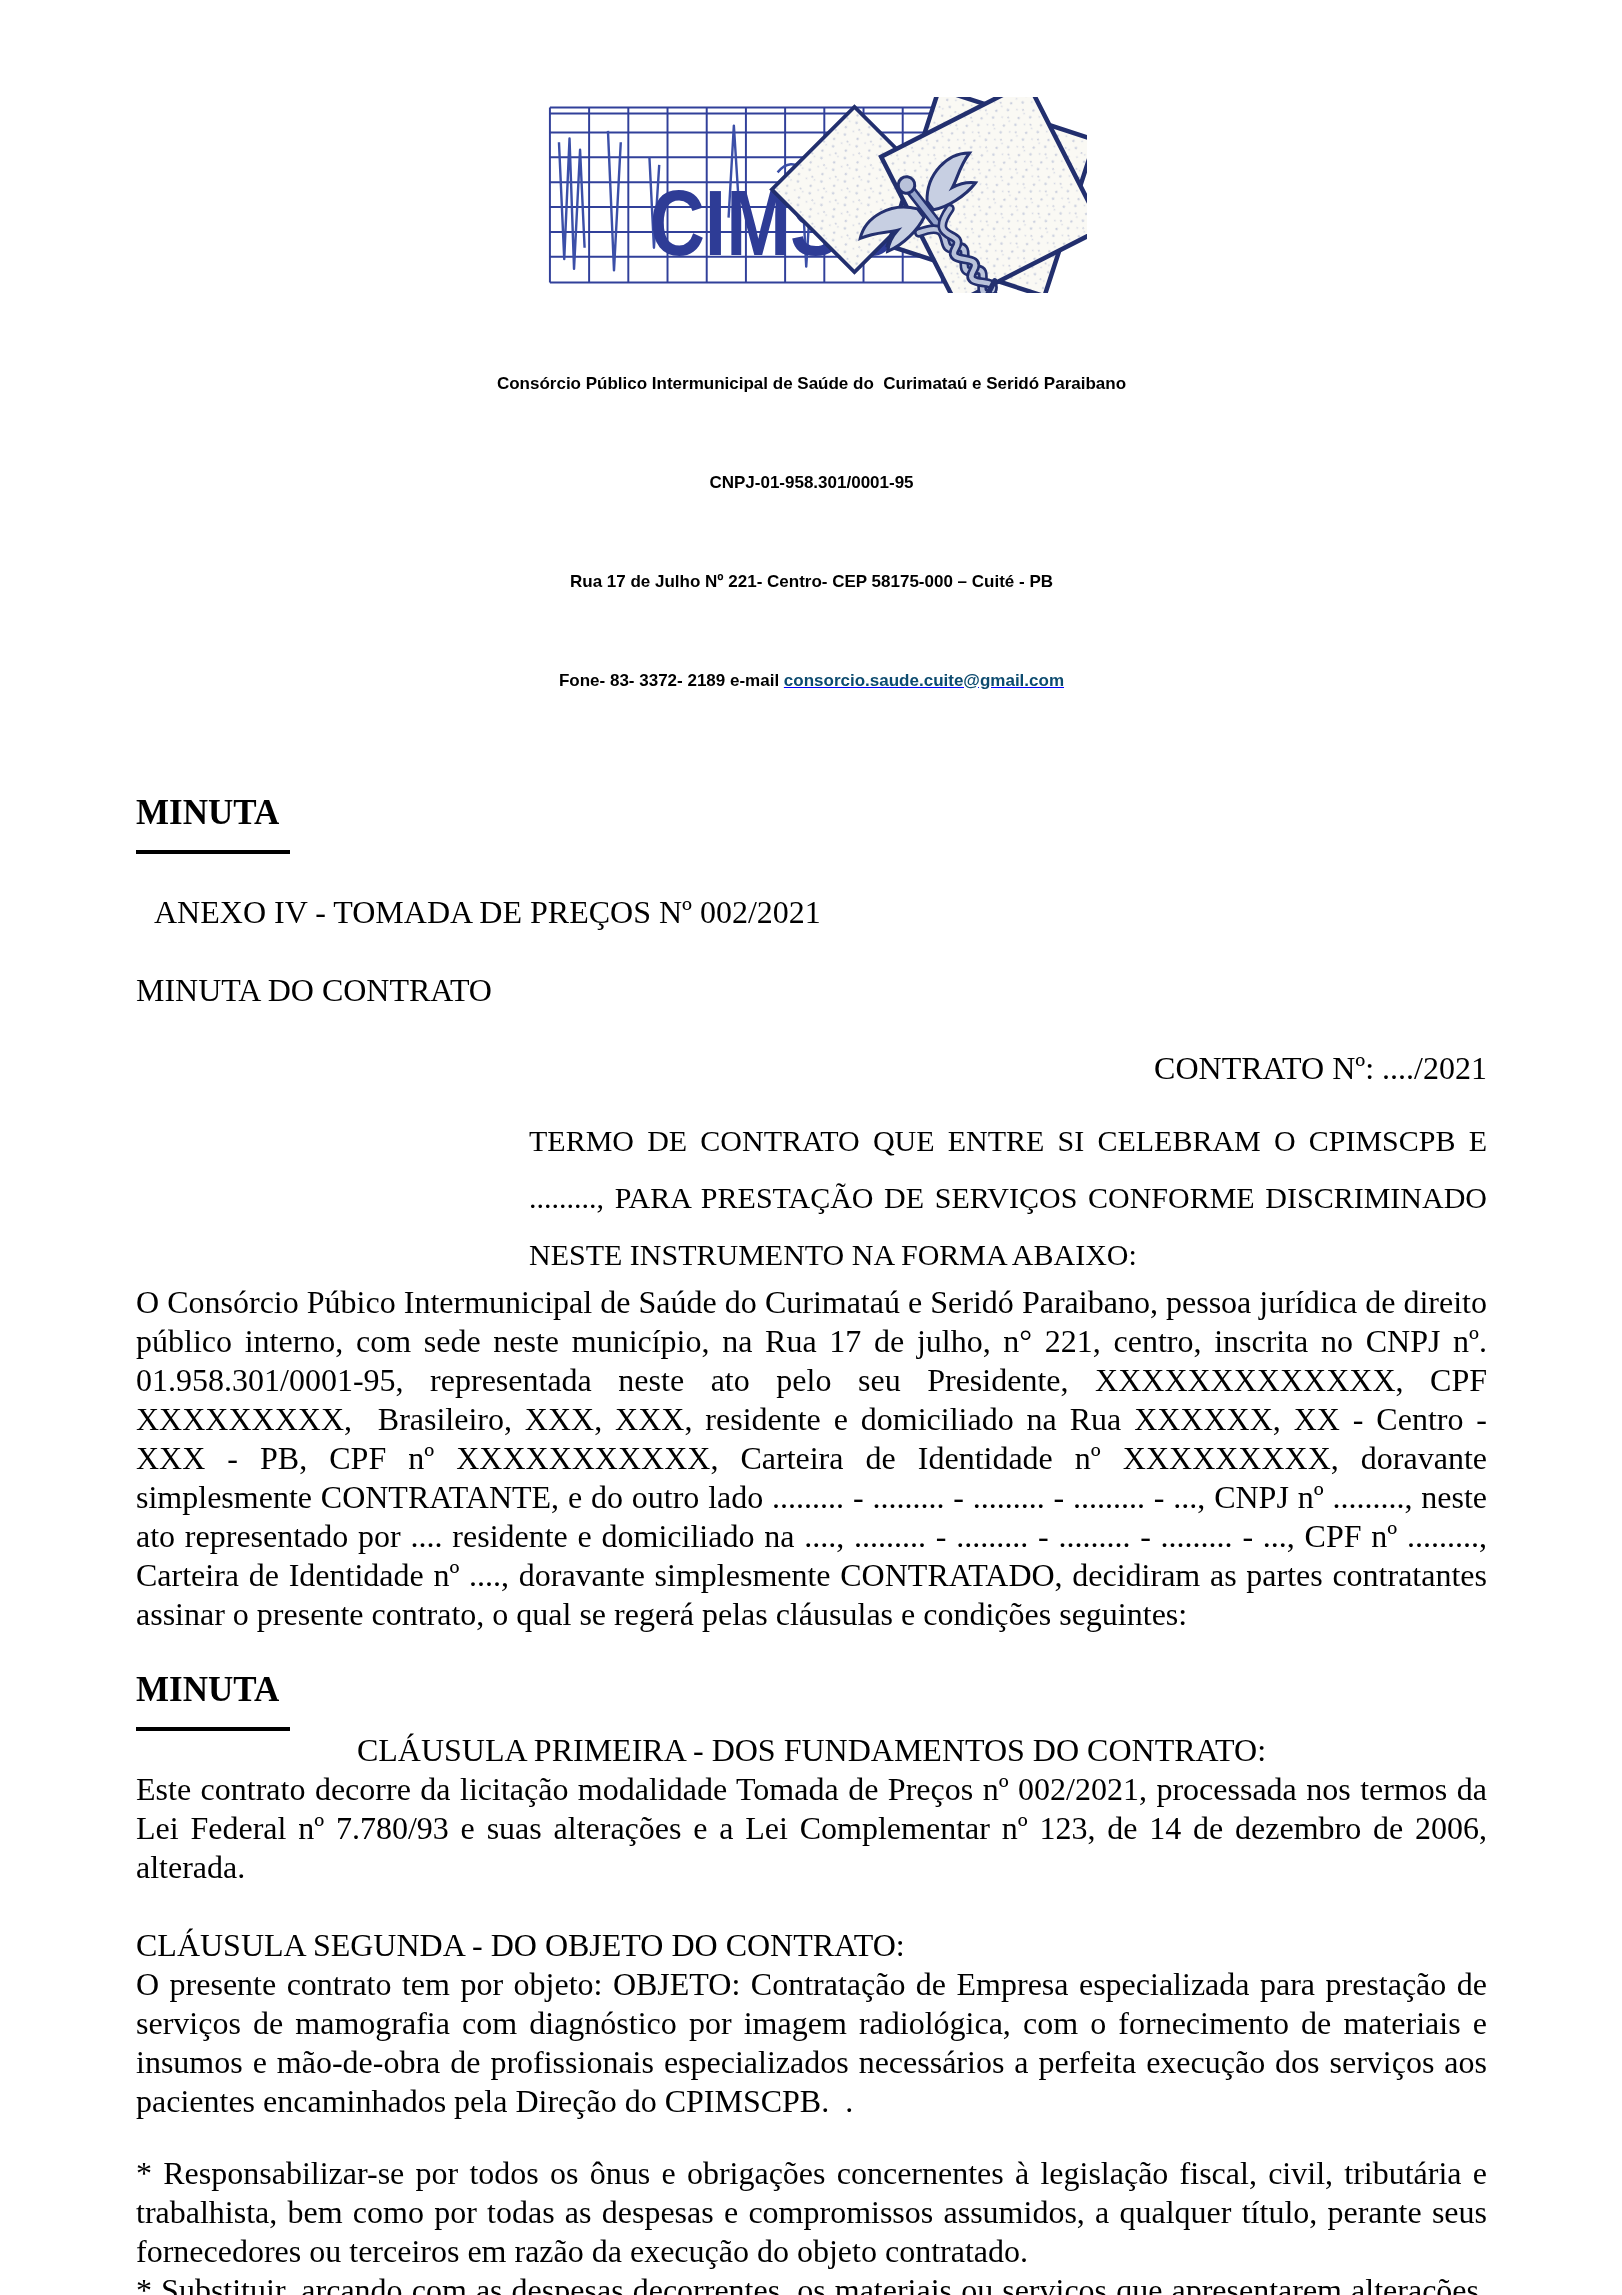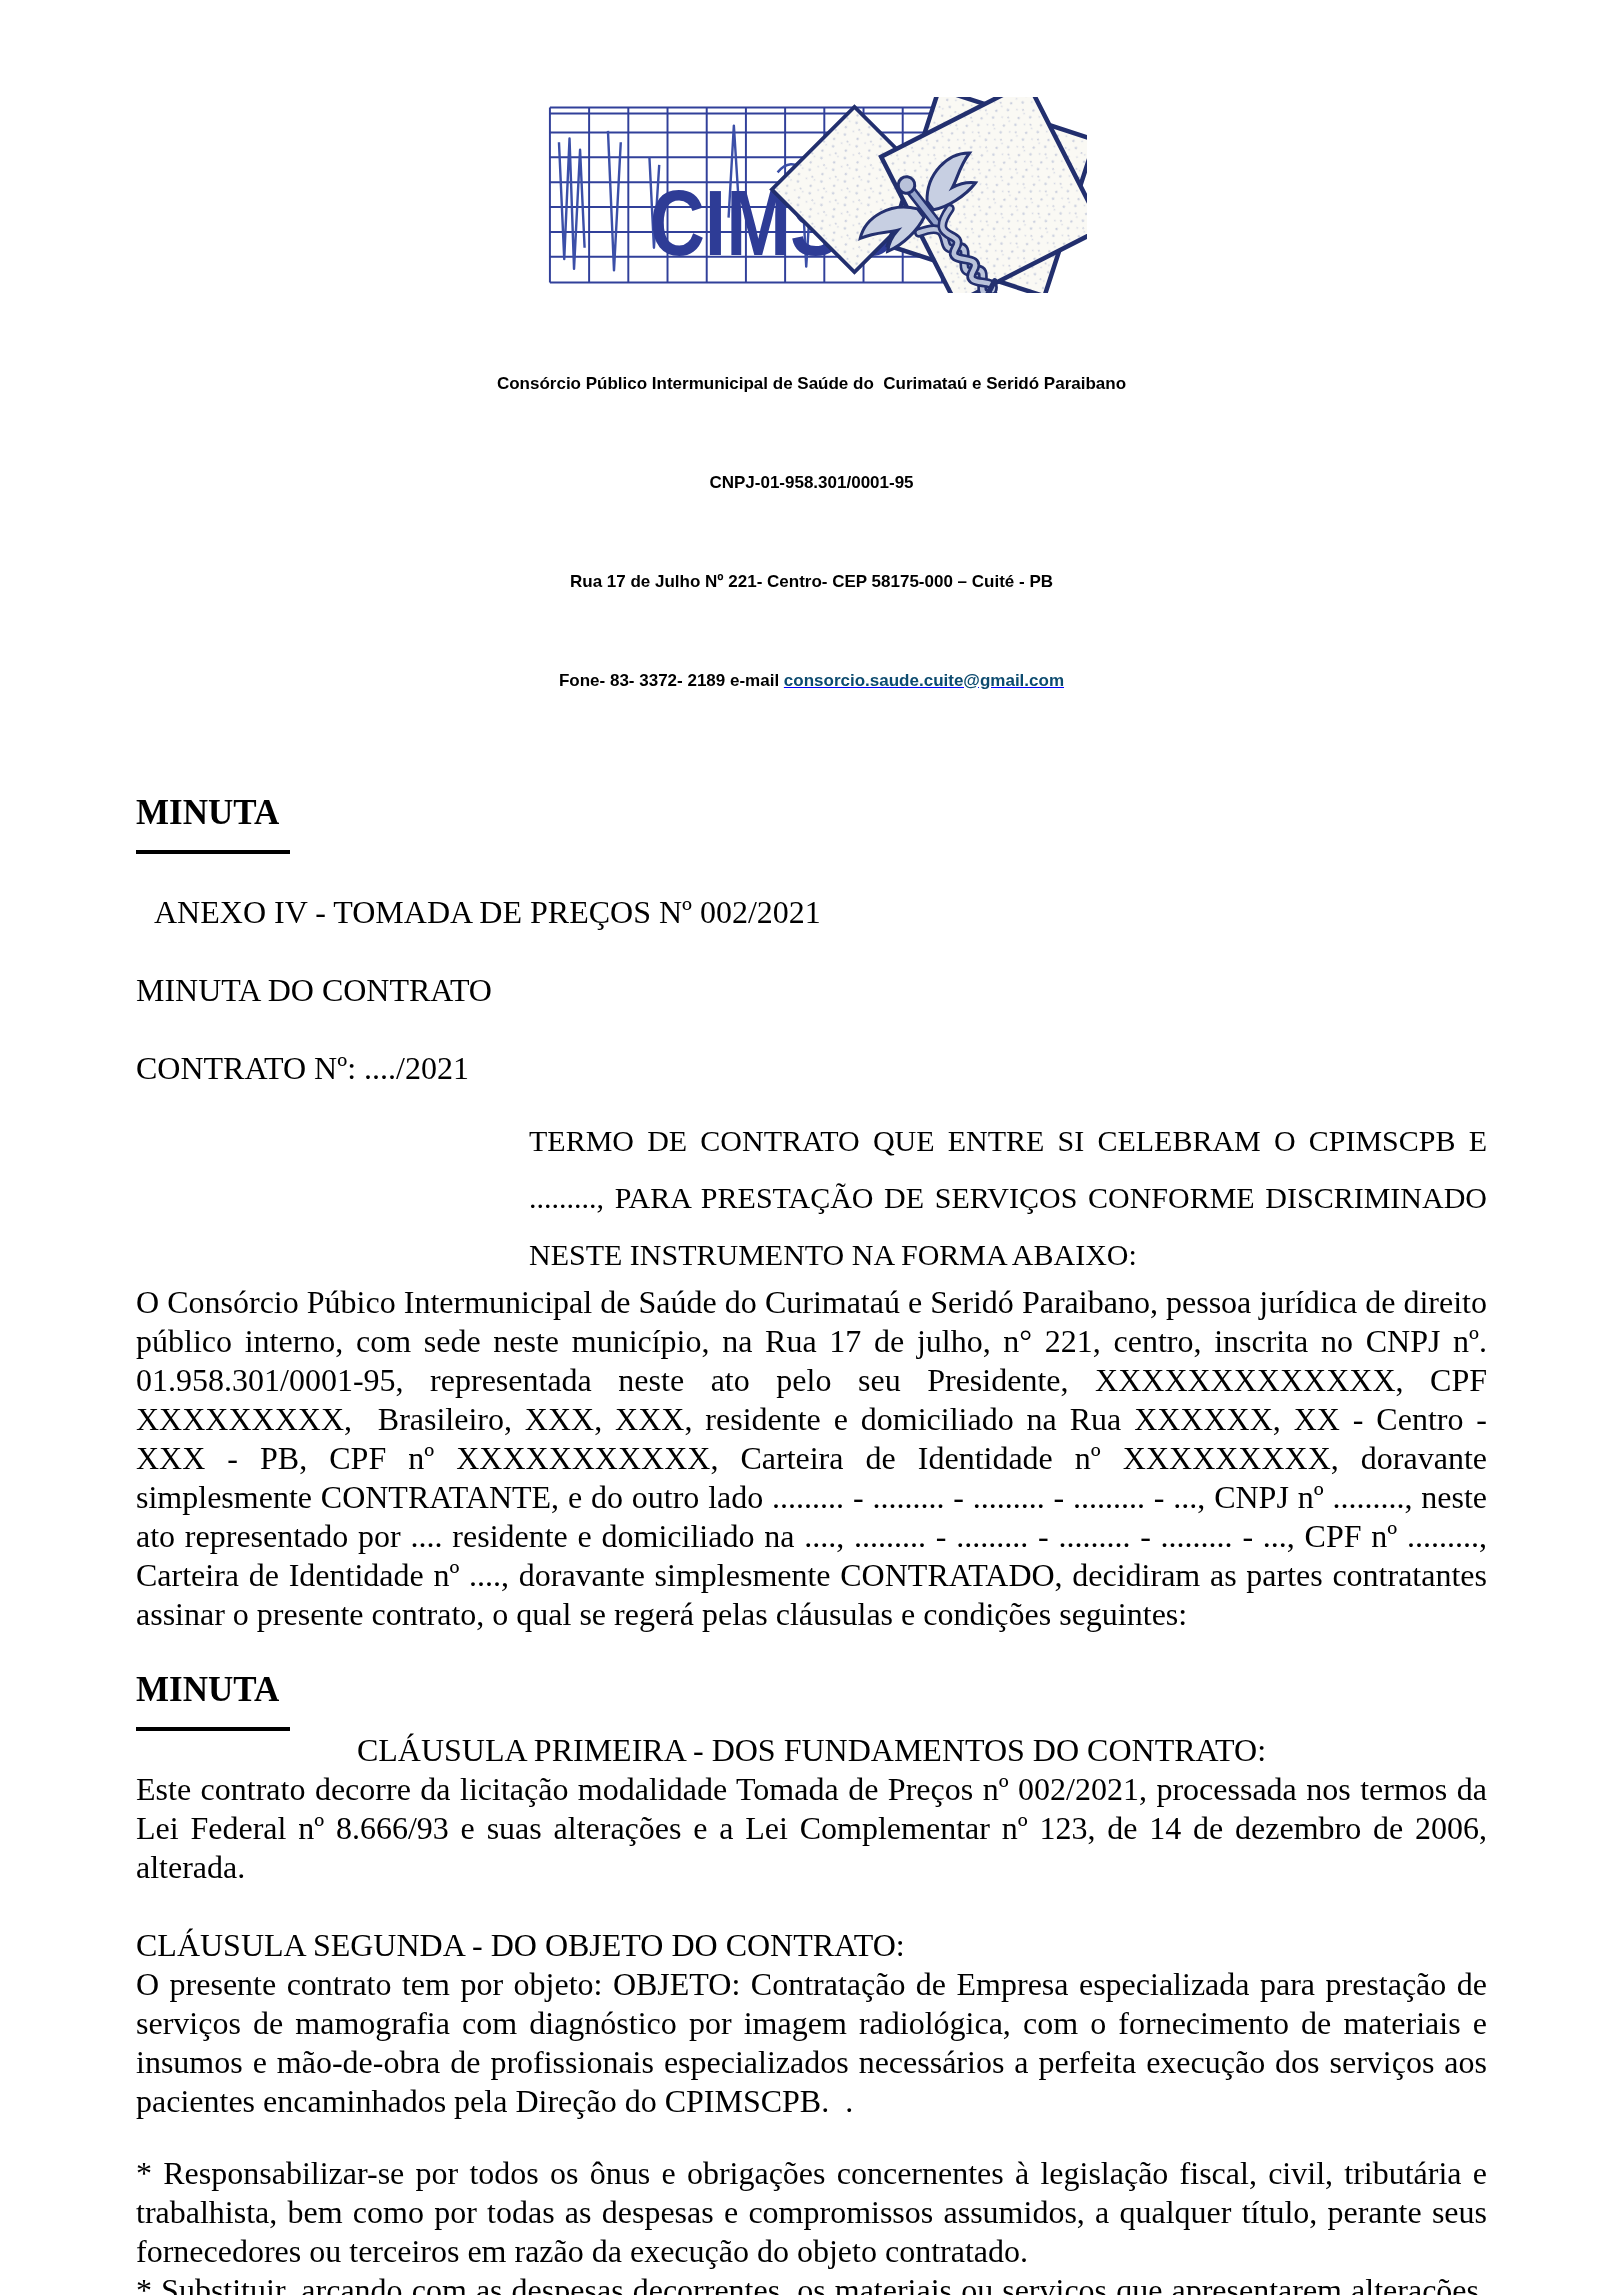--- a/index.html
+++ b/index.html
@@ -126,30 +126,30 @@
   </div>
 
   <div class="doc">
 
     <h1 class="minuta-heading mt-first"><span class="u">MINUTA</span></h1>
 
     <p class="mt-blank" style="text-align:left;margin-left:18px;">ANEXO IV - TOMADA DE PREÇOS Nº 002/2021</p>
 
     <p class="mt-blank" style="text-align:left;">MINUTA DO CONTRATO</p>
 
-    <p class="mt-blank" style="text-align:left;">CONTRATO Nº: ..../2021</p>
+    <p class="mt-blank" style="text-align:right;">CONTRATO Nº: ..../2021</p>
 
     <p class="termo-block mt-termo">TERMO DE CONTRATO QUE ENTRE SI CELEBRAM O CPIMSCPB E ........., PARA PRESTAÇÃO DE SERVIÇOS CONFORME DISCRIMINADO NESTE INSTRUMENTO NA FORMA ABAIXO:</p>
 
     <p>O Consórcio Púbico Intermunicipal de Saúde do Curimataú e Seridó Paraibano, pessoa jurídica de direito público interno, com sede neste município, na Rua 17 de julho, n° 221, centro, inscrita no CNPJ nº. 01.958.301/0001-95, representada neste ato pelo seu Presidente, XXXXXXXXXXXXX, CPF XXXXXXXXX,  Brasileiro, XXX, XXX, residente e domiciliado na Rua XXXXXX, XX - Centro - XXX - PB, CPF nº XXXXXXXXXXX, Carteira de Identidade nº XXXXXXXXX, doravante simplesmente CONTRATANTE, e do outro lado ......... - ......... - ......... - ......... - ..., CNPJ nº ........., neste ato representado por .... residente e domiciliado na ...., ......... - ......... - ......... - ......... - ..., CPF nº ........., Carteira de Identidade nº ...., doravante simplesmente CONTRATADO, decidiram as partes contratantes assinar o presente contrato, o qual se regerá pelas cláusulas e condições seguintes:</p>
 
     <h2 class="minuta-heading mt-sec"><span class="u">MINUTA</span></h2>
 
     <p style="text-align:center;">CLÁUSULA PRIMEIRA - DOS FUNDAMENTOS DO CONTRATO:</p>
-    <p>Este contrato decorre da licitação modalidade Tomada de Preços nº 002/2021, processada nos termos da Lei Federal nº 8.666/93 e suas alterações e a Lei Complementar nº 123, de 14 de dezembro de 2006, alterada.</p>
+    <p>Este contrato decorre da licitação modalidade Tomada de Preços nº 002/2021, processada nos termos da Lei Federal nº 7.780/93 e suas alterações e a Lei Complementar nº 123, de 14 de dezembro de 2006, alterada.</p>
 
     <p class="mt-blank" style="text-align:left;">CLÁUSULA SEGUNDA - DO OBJETO DO CONTRATO:</p>
     <p>O presente contrato tem por objeto: OBJETO: Contratação de Empresa especializada para prestação de serviços de mamografia com diagnóstico por imagem radiológica, com o fornecimento de materiais e insumos e mão-de-obra de profissionais especializados necessários a perfeita execução dos serviços aos pacientes encaminhados pela Direção do CPIMSCPB.  .</p>
 
     <p class="mt-ob">* Responsabilizar-se por todos os ônus e obrigações concernentes à legislação fiscal, civil, tributária e trabalhista, bem como por todas as despesas e compromissos assumidos, a qualquer título, perante seus fornecedores ou terceiros em razão da execução do objeto contratado.</p>
     <p>* Substituir, arcando com as despesas decorrentes, os materiais ou serviços que apresentarem alterações, deteriorações, imperfeições ou quaisquer irregularidades discrepantes às exigências do instrumento de ajuste pactuado, ainda que constatados após o recebimento e/ou pagamento.</p>
 
   </div>
 </div>
 

